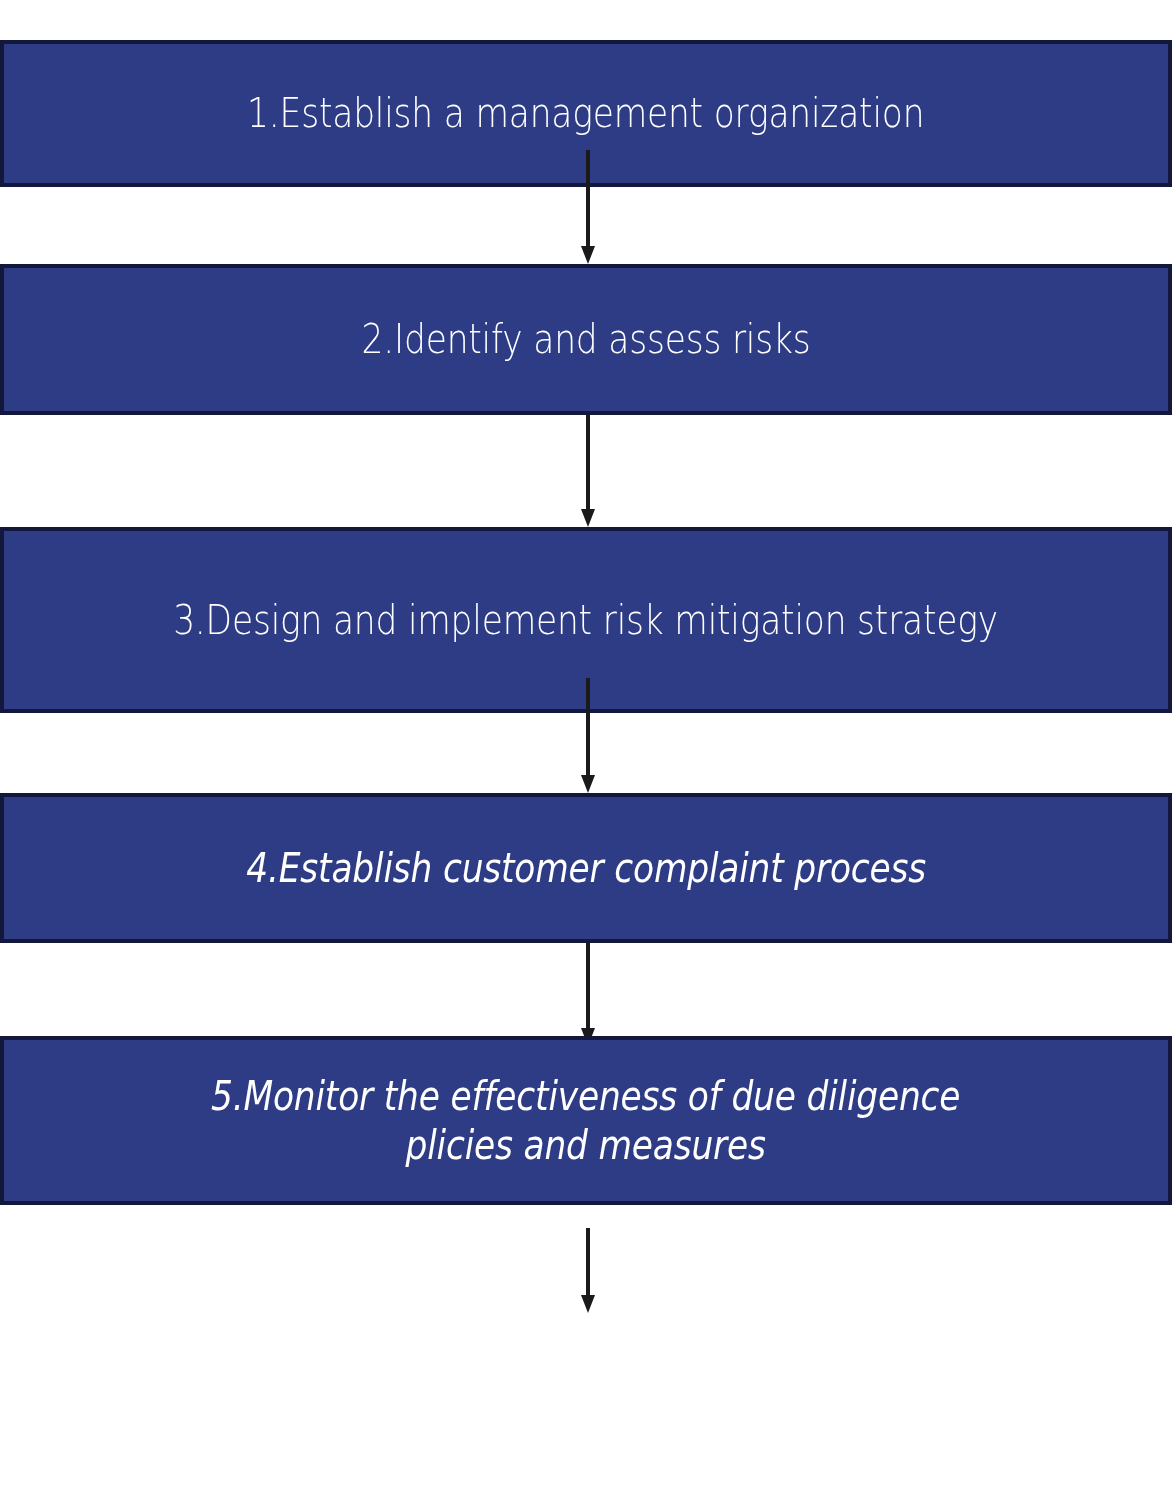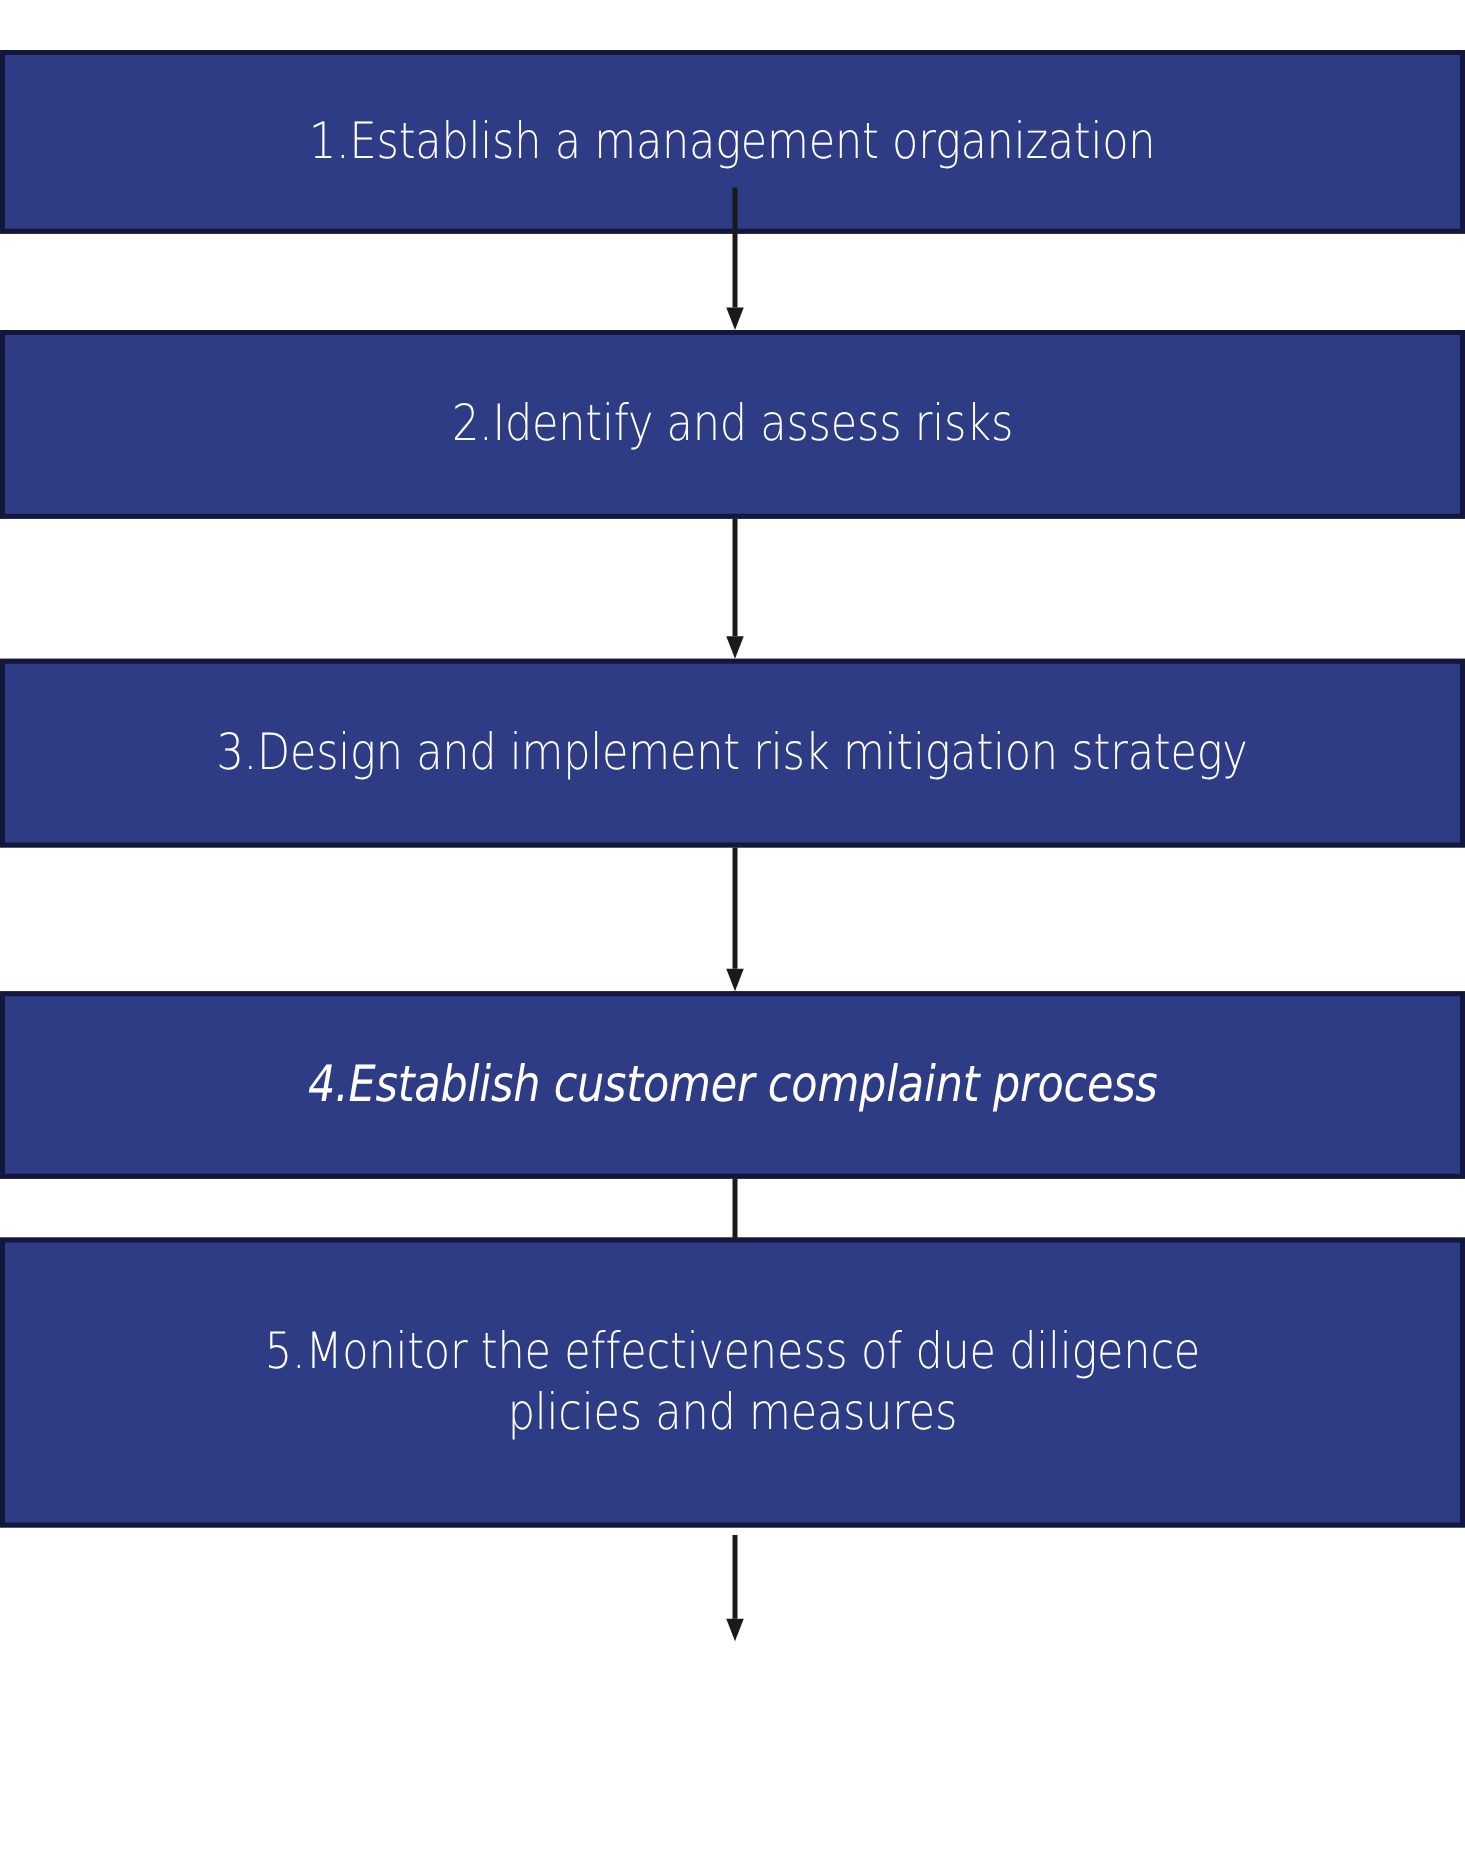--- a/index.html
+++ b/index.html
@@ -39,23 +39,23 @@
     letter-spacing: -0.2px;
     transform: scaleX(0.86);
     transform-origin: center center;
     white-space: pre-line;
     padding: 0 14px;
   }
 
   
   #node-1 { top: 11px;    height: 147px; margin-top: 29px; }
   #node-2 { top: 264px;  height: 151px; }
-  #node-3 { top: 527px;  height: 151px; }
+  #node-3 { top: 527px;  height: 186px; }
   #node-4 { top: 793px;  height: 150px; font-style: italic; }
-  #node-5 { top: 990px; height: 232px; }
+  #node-5 { top: 1036px; height: 169px; font-style: italic; }
   #node-6 { top: 1313px; height: 176px; }
 
   
   .flow-connector {
     position: absolute;
     left: 581px;
     width: 14px;
   }
   .flow-connector .conn-line {
     position: absolute;

